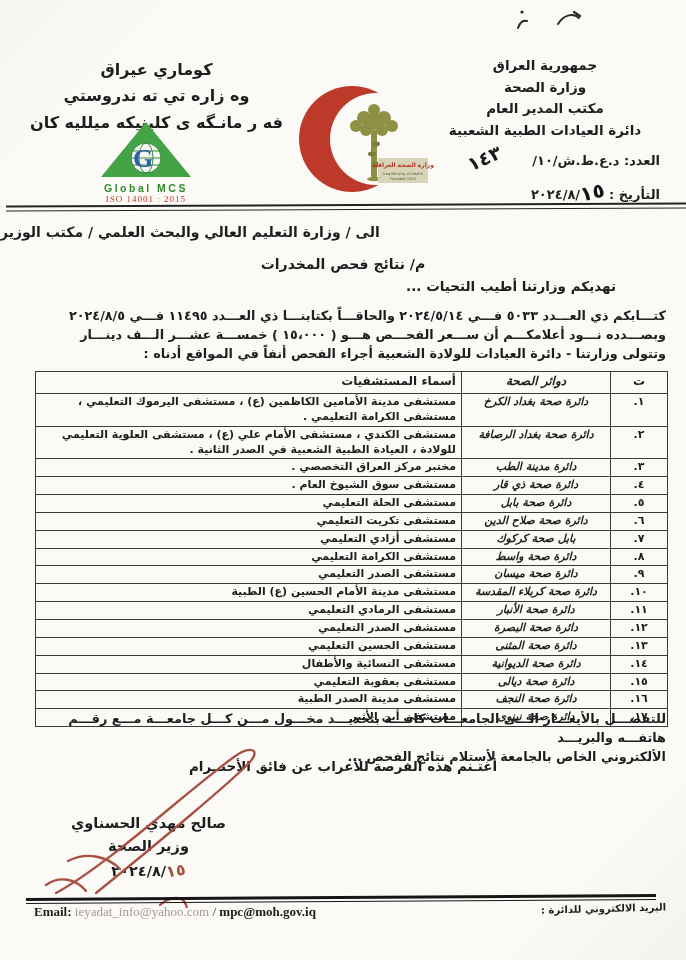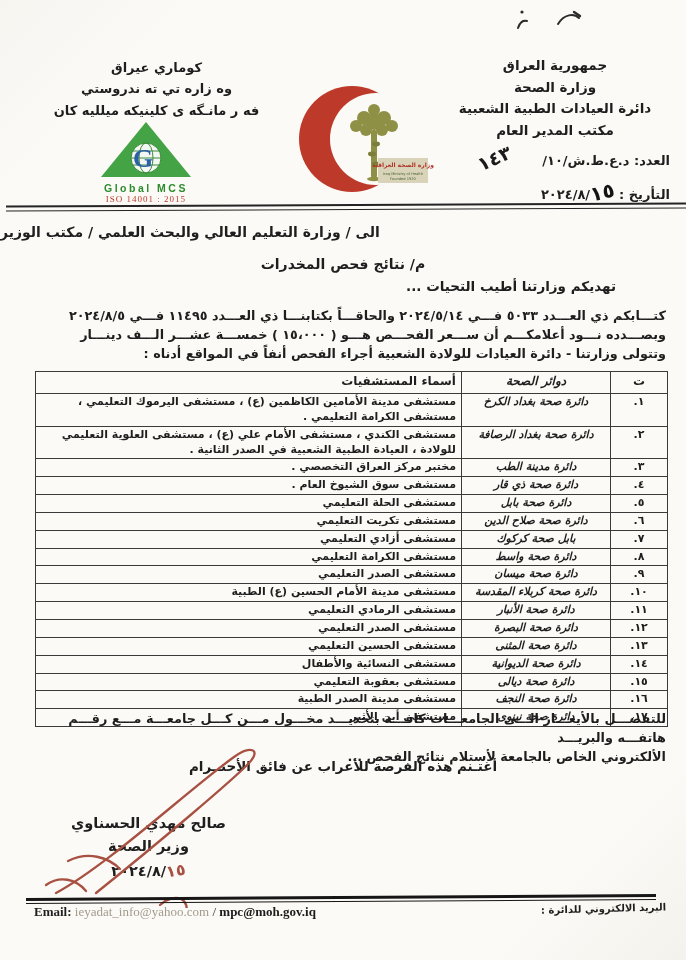--- a/index.html
+++ b/index.html
@@ -1,28 +1,28 @@
 <!DOCTYPE html>
 <html lang="ar" dir="rtl"><head>
 <meta charset="utf-8">
 <style>
   html,body{margin:0;padding:0;}
   body{background:#e9e8e4;font-family:"DejaVu Sans",sans-serif;}
   .page{position:relative;width:686px;height:960px;margin:0 auto;overflow:hidden;
         background:linear-gradient(135deg,#f6f5f0 0%,#fbfaf6 12%,#fbfaf6 88%,#f3f2ec 100%);
         color:#1e1e1e;direction:rtl;}
   
-  .hdr-right{position:absolute;top:55px;right:6px;width:250px;text-align:center;
+  .hdr-right{position:absolute;top:55px;right:16px;width:250px;text-align:center;
              font-weight:bold;font-size:13.5px;line-height:1.6;}
   .hdr-right .num-line,.hdr-right .date-line{text-align:right;padding-right:10px;font-size:13px;margin-top:2px;}
   .hw{display:inline-block;font-weight:bold;}
   .hw-num{font-size:19px;transform:rotate(-24deg);margin-right:26px;color:#1a1a1a;}
   .hw-date{font-size:20px;transform:rotate(-12deg);color:#141414;}
   .hdr-left{position:absolute;top:57px;left:14px;width:285px;text-align:center;
-            font-weight:bold;font-size:13px;line-height:1.65;}
+            font-weight:bold;font-size:16px;line-height:1.65;}
   .moh-logo{position:absolute;top:82px;left:288px;width:150px;height:118px;}
   .gmcs{position:absolute;top:120px;left:90px;width:112px;text-align:center;}
   .gmcs-title{color:#2e8b2e;font-weight:bold;font-size:10.5px;letter-spacing:2.5px;
               font-family:"Liberation Sans",sans-serif;margin-top:-2px;}
   .gmcs-iso{color:#c0392b;font-size:9px;letter-spacing:1px;font-family:"Liberation Serif",serif;}
   .scribble{position:absolute;top:4px;right:88px;}
   .rule-top{position:absolute;top:204px;left:6px;right:0;height:3px;
             border-top:2.5px solid #242424;border-bottom:1.3px solid #242424;transform:rotate(-0.25deg);}
   
   .addressee{position:absolute;top:224px;width:100%;text-align:left;font-weight:bold;font-size:14px;}
@@ -63,22 +63,22 @@
   <svg class="scribble" width="90" height="36" viewBox="0 0 90 36">
     <path d="M10,24 q3,-9 9,-7" stroke="#2b2b2b" stroke-width="2" fill="none" stroke-linecap="round"></path>
     <circle cx="14" cy="8" r="1.6" fill="#2b2b2b"></circle>
     <path d="M50,20 c6,-10 16,-11 21,-6" stroke="#2b2b2b" stroke-width="2" fill="none" stroke-linecap="round"></path>
     <path d="M66,8 l6,4" stroke="#2b2b2b" stroke-width="2.4" fill="none" stroke-linecap="round"></path>
   </svg>
 
   <div class="hdr-right">
     <div>جمهورية العراق</div>
     <div>وزارة الصحة</div>
+    <div>مكتب المدير العام</div>
     <div>دائرة العيادات الطبية الشعبية</div>
-    <div>مكتب المدير العام</div>
     <div class="num-line">
       <span>العدد: د.ع.ط.ش/١٠/</span>
       <span class="hw hw-num">١٤٣</span>
     </div>
     <div class="date-line">
       <span>التأريخ :</span>
       <span dir="ltr"><span>٢٠٢٤/٨/</span><span class="hw hw-date">١٥</span></span>
     </div>
   </div>
 

